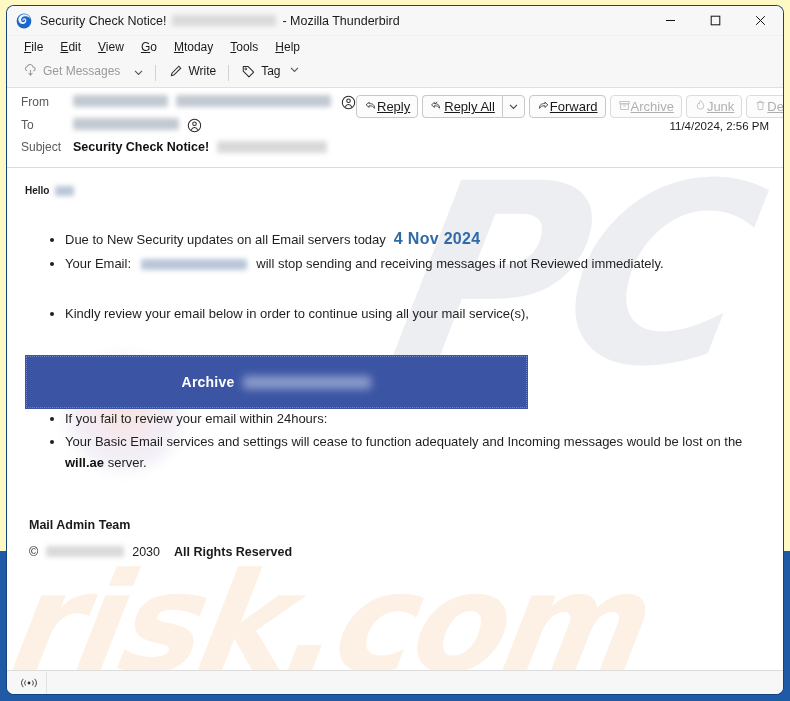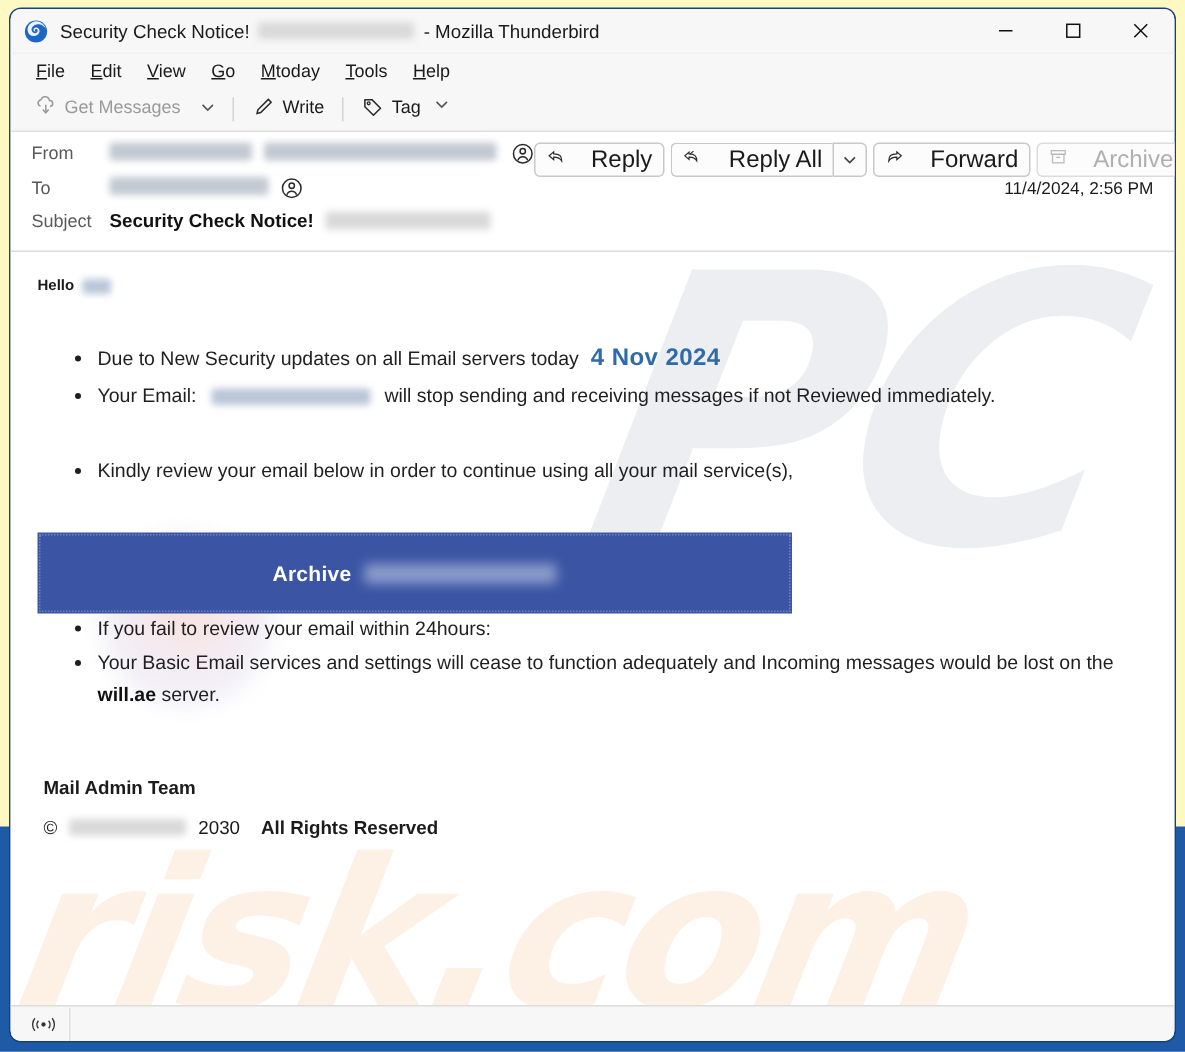--- a/index.html
+++ b/index.html
@@ -116,28 +116,29 @@
   .hdr-label {
     width: 52px; flex: 0 0 auto;
     color: #5a5a5a; font-size: 12px;
   }
   .hdr-val { display: flex; align-items: center; gap: 8px; }
   .hdr-actions {
     margin-left: auto;
     display: flex; align-items: center; gap: 4px;
   }
   .act-btn {
-    display: flex; align-items: center; gap: 17px;
-    font-size: 16px; color: #1a1a1a;
+    display: flex; align-items: center; gap: 0;
+    font-size: 13px; color: #1a1a1a;
     border: 1px solid #c8c8c8;
     background: #fcfcfc;
     border-radius: 4px;
     padding: 3px 7px;
     white-space: nowrap;
     height: 23px;
+    text-decoration: underline;
   }
   .act-btn.disabled { color: #b0b0b0; border-color: #dcdcdc; background: #fcfcfc; }
   .act-group { display: flex; }
   .act-group .act-btn:first-child { border-radius: 4px 0 0 4px; border-right: none; }
   .act-group .act-btn:last-child { border-radius: 0 4px 4px 0; padding: 3px 5px; }
   .hdr-date {
     text-align: right;
     font-size: 11.5px;
     color: #1a1a1a;
     padding: 2px 4px 2px 0;

